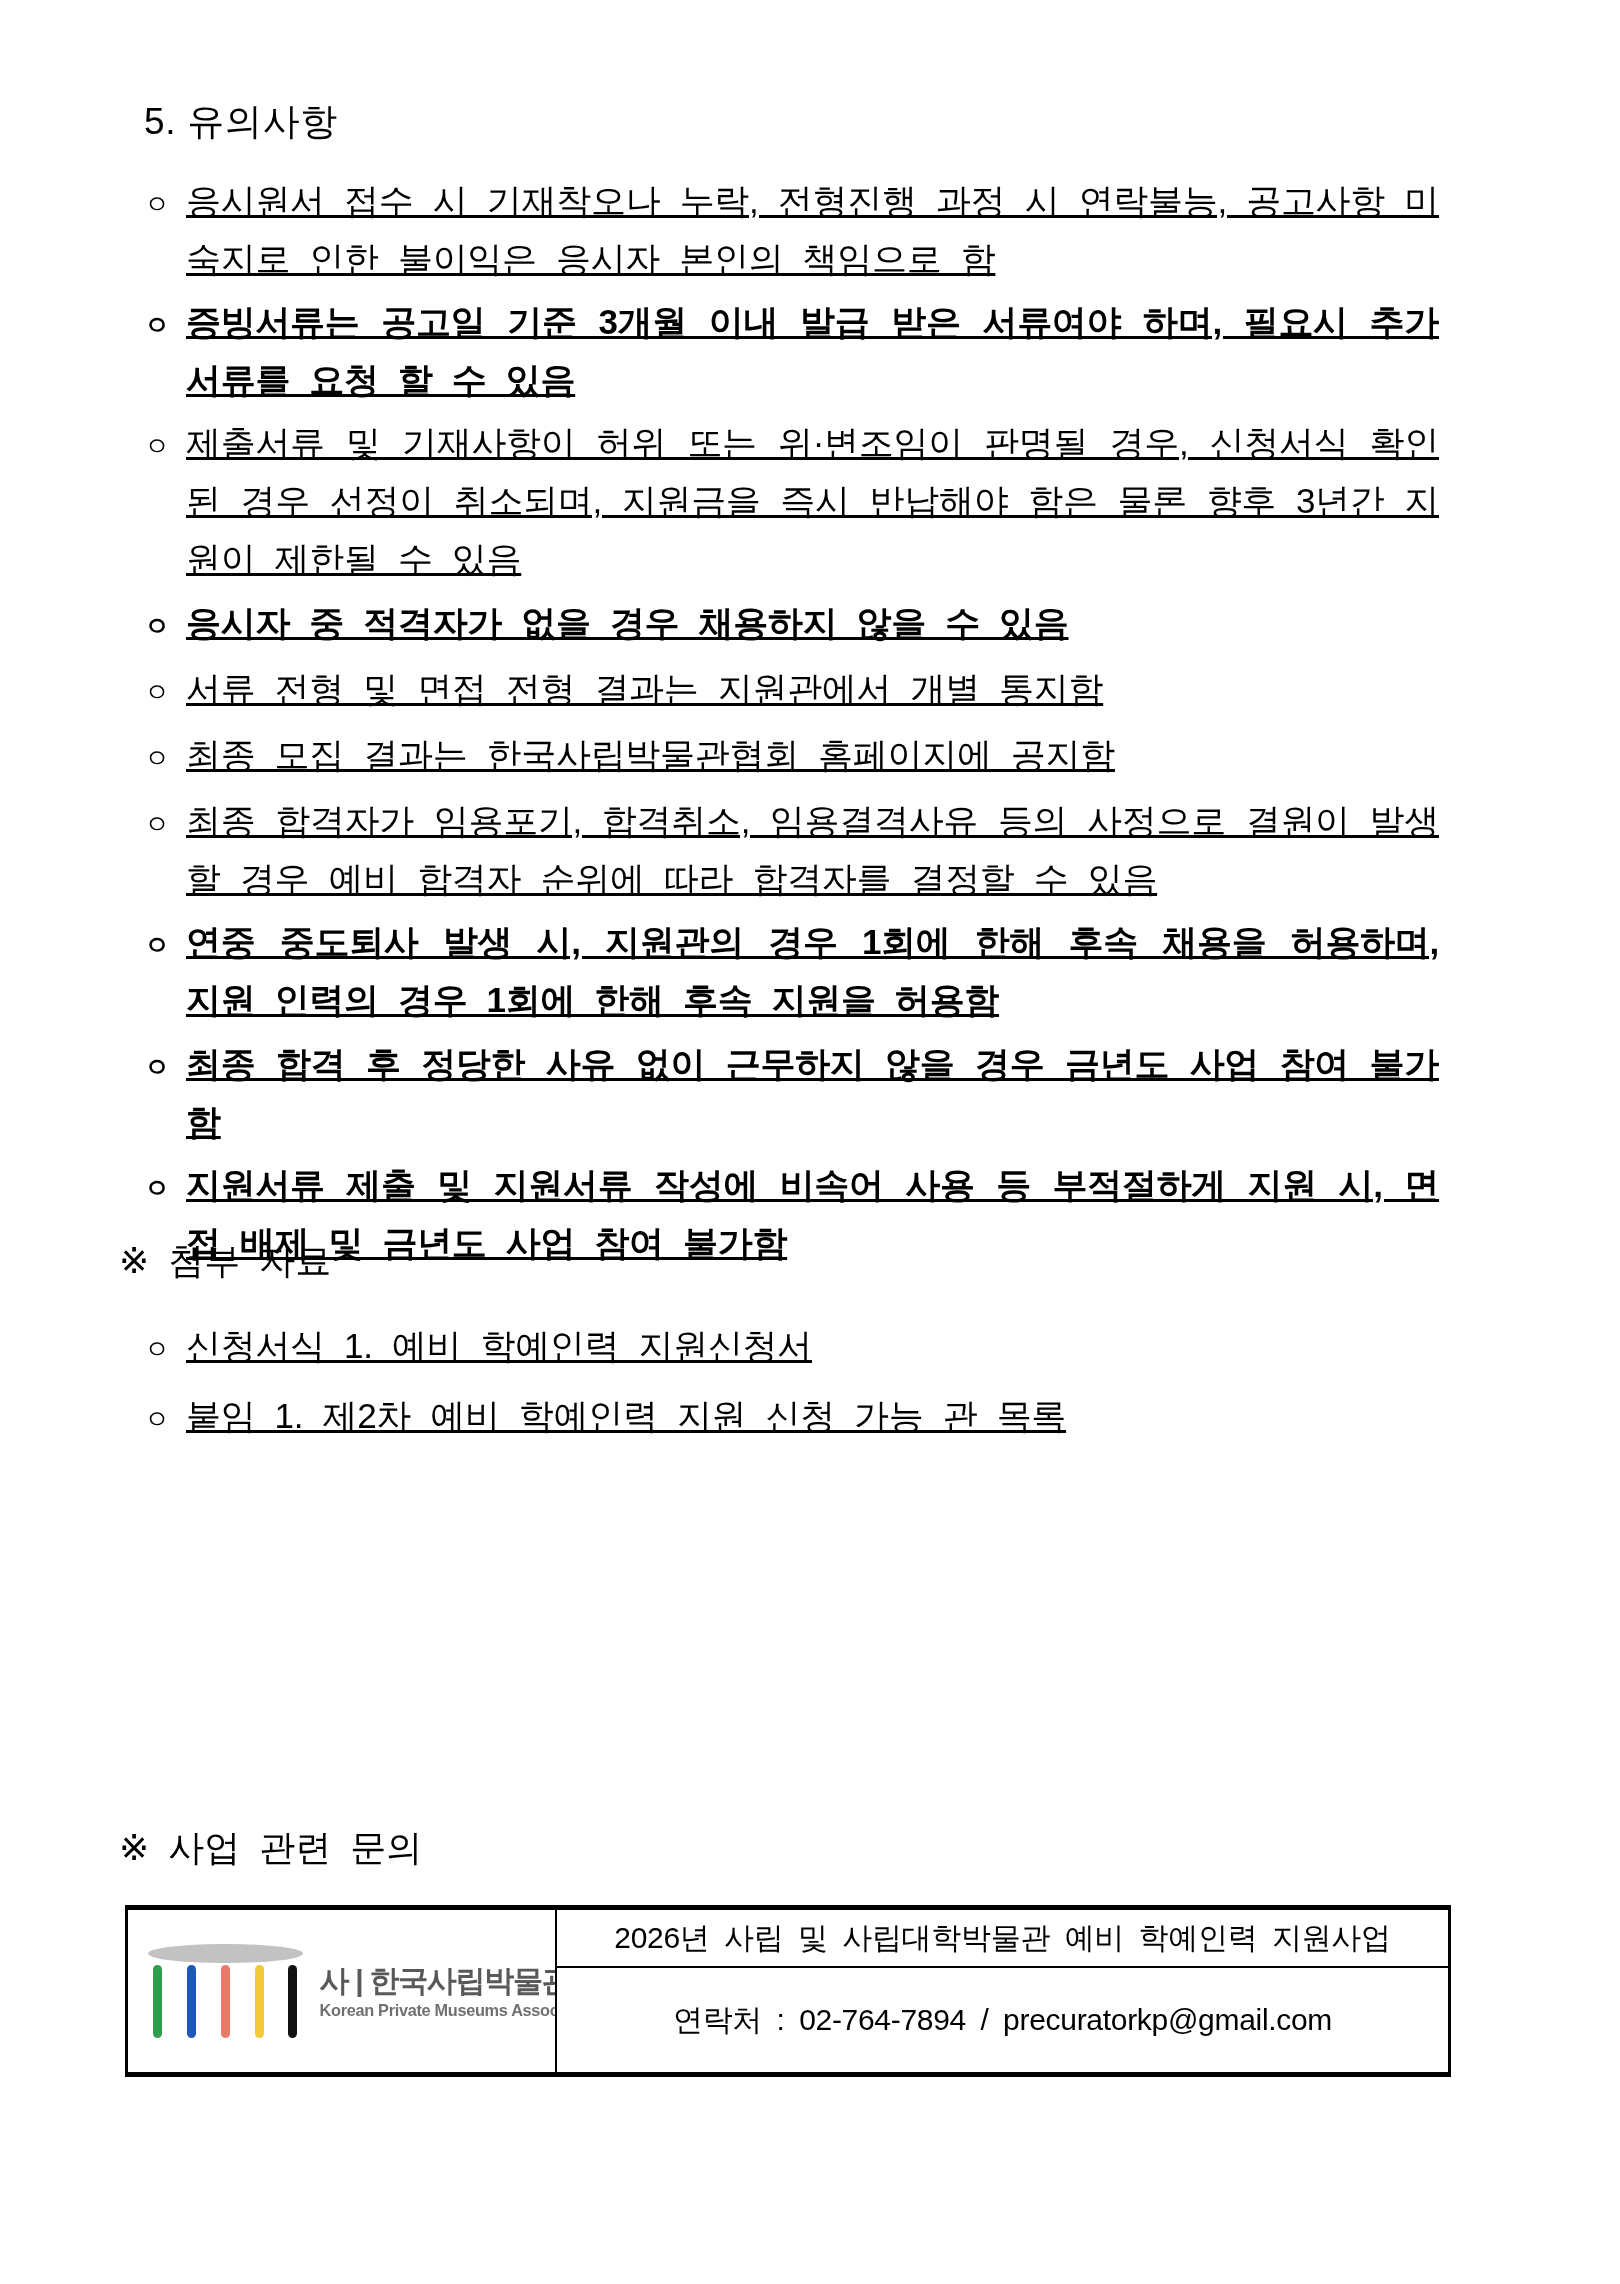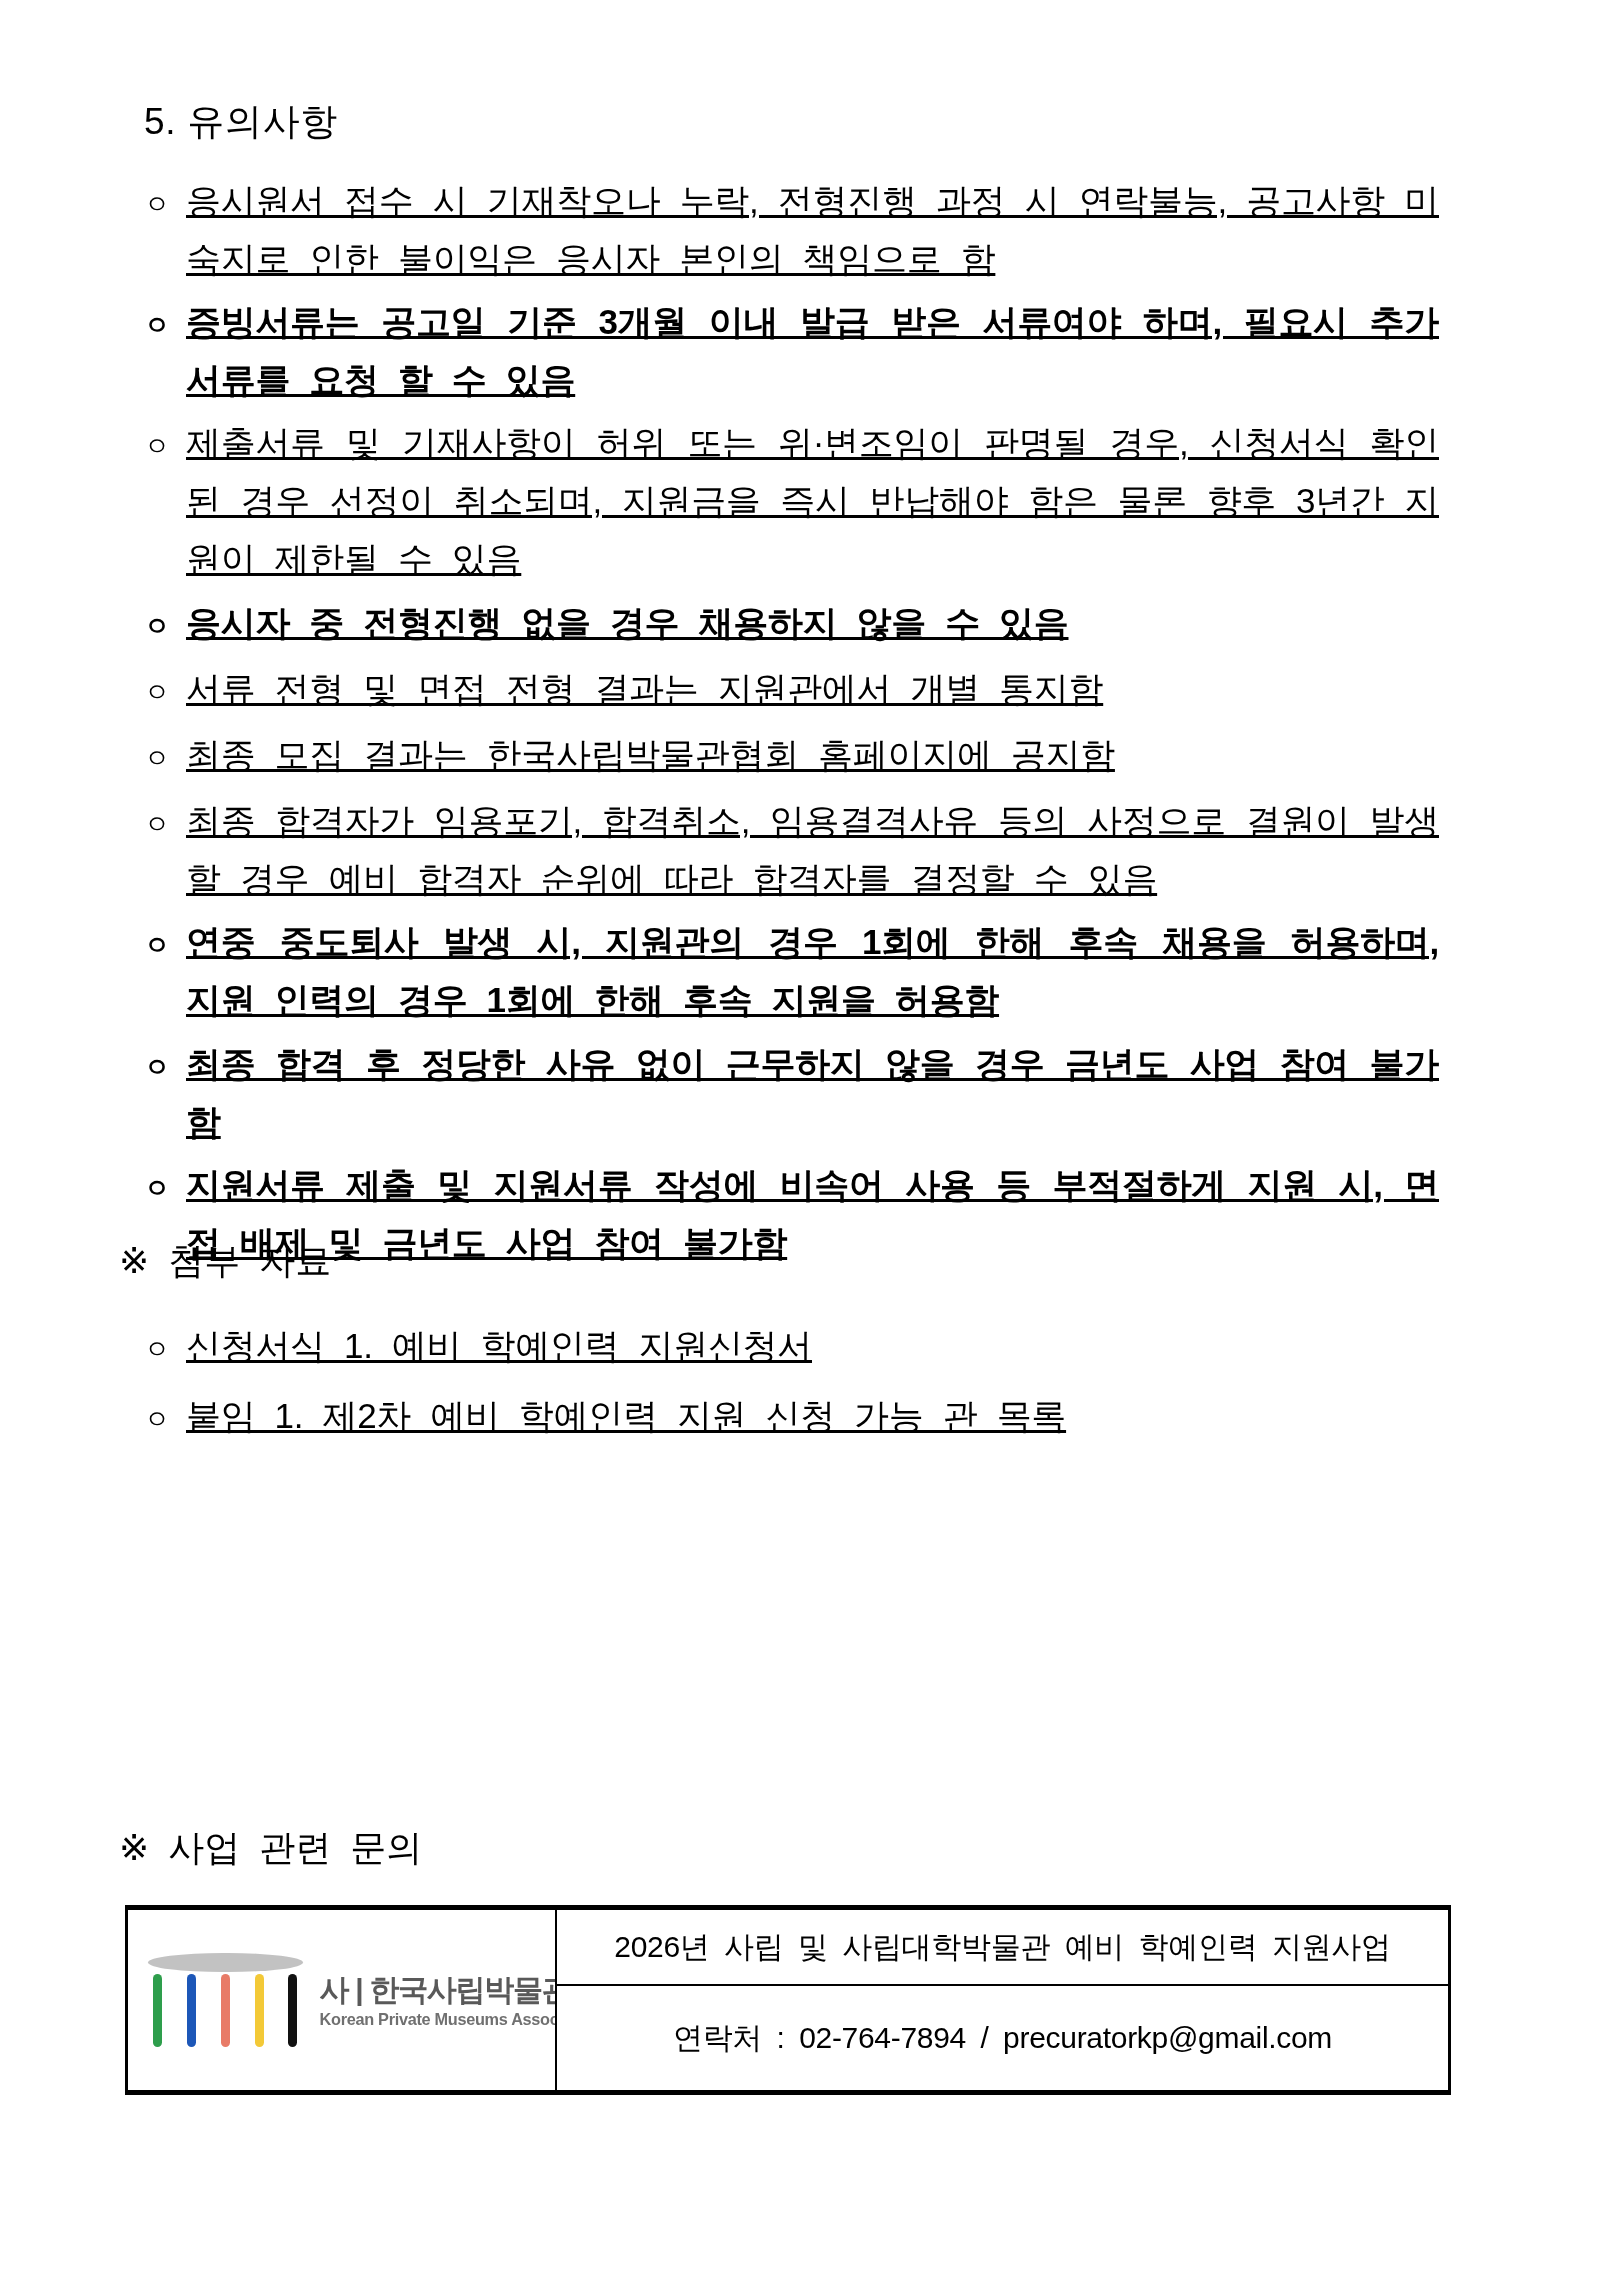--- a/index.html
+++ b/index.html
@@ -64,21 +64,21 @@
   }
   .logo-en {
     font-size: 16.3px; font-weight: bold; color: #707070;
     letter-spacing: -0.3px; white-space: nowrap; margin-top: 2.6px;
   }
   .cell-right { flex: 1; display: flex; flex-direction: column; }
   .rrow {
     display: flex; align-items: center; justify-content: center;
     font-size: 30px; word-spacing: 6.5px; letter-spacing: -0.3px;
   }
-  .rrow.r1 { height: 76px; border-bottom: 2.6px solid #000; }
+  .rrow.r1 { height: 58px; border-bottom: 2.6px solid #000; }
   .rrow.r2 { height: 104px; }
 </style>
 </head>
 <body>
 
 <div class="page">
 
   <section class="sec" id="sec-notes">
     <div class="h-num">5. 유의사항</div>
 
@@ -90,21 +90,21 @@
       <div class="row bold">
         <span class="mk">ㅇ</span>
         <span class="tx">증빙서류는 공고일 기준 3개월 이내 발급 받은 서류여야 하며, 필요시 추가 서류를 요청 할 수 있음</span>
       </div>
       <div class="row">
         <span class="mk">ㅇ</span>
         <span class="tx">제출서류 및 기재사항이 허위 또는 위·변조임이 판명될 경우, 신청서식 확인된 경우 선정이 취소되며, 지원금을 즉시 반납해야 함은 물론 향후 3년간 지원이 제한될 수 있음</span>
       </div>
       <div class="row bold">
         <span class="mk">ㅇ</span>
-        <span class="tx">응시자 중 전형진행 없을 경우 채용하지 않을 수 있음</span>
+        <span class="tx">응시자 중 적격자가 없을 경우 채용하지 않을 수 있음</span>
       </div>
       <div class="row">
         <span class="mk">ㅇ</span>
         <span class="tx">서류 전형 및 면접 전형 결과는 지원관에서 개별 통지함</span>
       </div>
       <div class="row">
         <span class="mk">ㅇ</span>
         <span class="tx">최종 모집 결과는 한국사립박물관협회 홈페이지에 공지함</span>
       </div>
       <div class="row">

